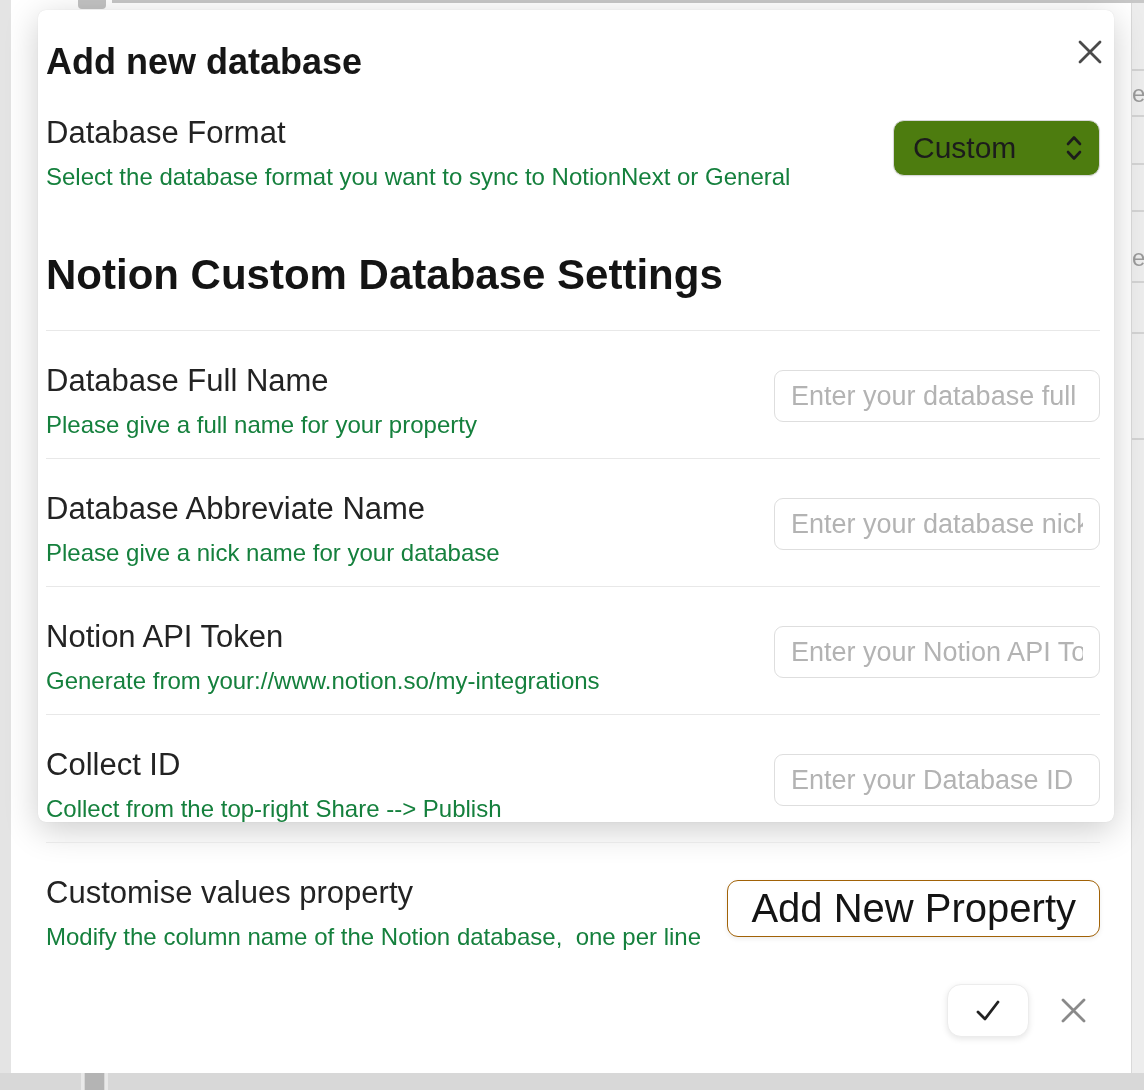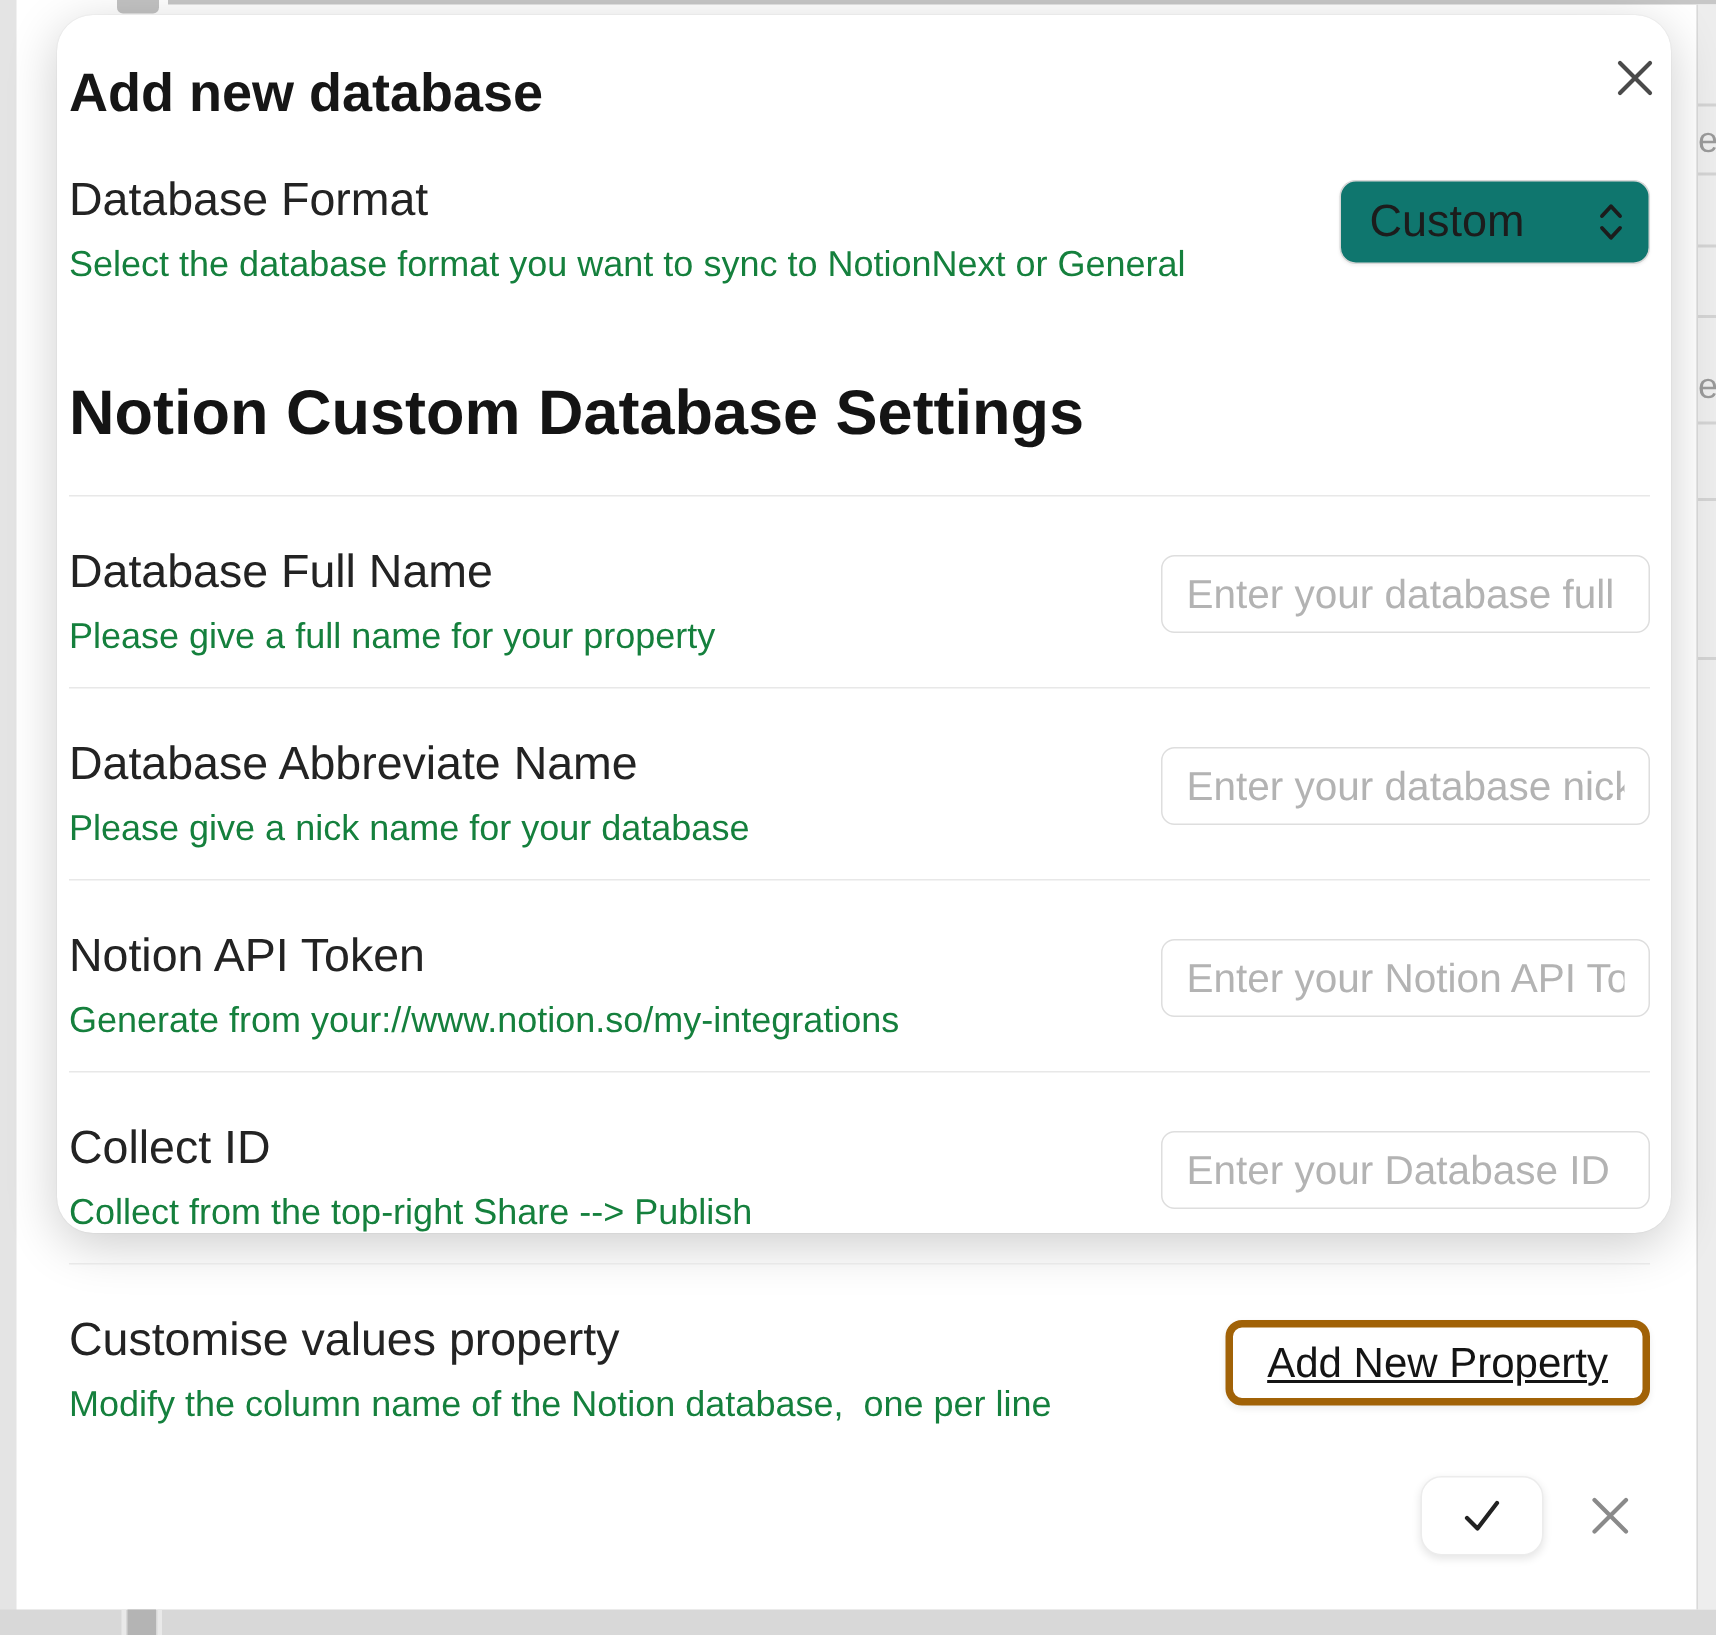--- a/index.html
+++ b/index.html
@@ -18,60 +18,59 @@
     background:#ededed;border-left:1px solid #d9d9d9;overflow:hidden;
   }
   .strip-line{position:absolute;left:0;width:13px;height:2px;background:#d3d3d3;}
   .strip-frag{position:absolute;left:0;width:30px;color:#9a9a9a;font-size:24px;line-height:26px;overflow:hidden;}
   .bg-bottom-bar{position:absolute;left:0;bottom:0;width:1144px;height:17px;background:#d8d8d8;}
   .bar-thumb{position:absolute;left:85px;top:0;width:19px;height:17px;background:#b4b4b4;}
   .bar-gap{position:absolute;top:0;width:3px;height:17px;background:#e9e9e9;}
   
   .modal{
     position:absolute;left:38px;top:10px;width:1076px;height:812px;
-    background:#ffffff;border-radius:24px;box-sizing:border-box;
+    background:#ffffff;border-radius:8px;box-sizing:border-box;
     box-shadow:0 8px 34px rgba(0,0,0,0.20), 0 0 1px rgba(0,0,0,0.12);
     padding:26px 14px 0 8px;
   }
   .close-btn{
     position:absolute;top:26px;right:8px;width:32px;height:32px;
     display:flex;align-items:center;justify-content:center;cursor:pointer;
     background:none;border:none;padding:0;
   }
   h1.modal-title{margin:0 0 28px 0;font-size:36px;line-height:52px;font-weight:700;color:#161616;}
   h2.section-title{margin:58px 0 30px 0;font-size:42px;line-height:50px;font-weight:700;color:#141414;}
   .row{display:flex;justify-content:space-between;align-items:flex-start;}
   .row-text{min-width:0;}
   .field-label{font-size:31px;line-height:34px;color:#232323;}
   .field-desc{margin-top:12px;font-size:24px;line-height:30px;color:#15803d;white-space:pre;}
   .field-row{border-top:1px solid #e8e8e8;padding:33px 0 18px 0;}
   
   .select-box{
     margin-top:4px;width:207px;height:56px;box-sizing:border-box;
-    border:1px solid #d7d7d7;border-radius:11px;background:#0f766e;
+    border:1px solid #d7d7d7;border-radius:11px;background:#4d7c0f;
     display:flex;align-items:center;padding:0 16px 0 19px;
     box-shadow:0 1px 2px rgba(0,0,0,0.05);cursor:pointer;
   }
   .select-value{font-size:30px;color:#1c1c1c;flex:1;}
   
   .text-input{
     margin-top:6px;width:326px;height:52px;box-sizing:border-box;
     border:1px solid #dedede;border-radius:9px;background:#fff;
     padding:0 16px;font-size:27px;color:#333;outline:none;
     font-family:"Liberation Sans","DejaVu Sans",sans-serif;
   }
   .text-input::placeholder{color:#b3b3b3;opacity:1;}
   
   .add-btn{
     margin-top:4px;height:57px;box-sizing:border-box;
-    border:5px solid #a16207;border-radius:11px;background:#fff;
-    padding:0 23px;font-size:28px;color:#141414;cursor:pointer;
+    border:1px solid #a16207;border-radius:11px;background:#fff;
+    padding:0 23px;font-size:40px;color:#141414;cursor:pointer;
     box-shadow:0 2px 5px rgba(0,0,0,0.07);
     font-family:"Liberation Sans","DejaVu Sans",sans-serif;
-    text-decoration:underline;
   }
   .footer{display:flex;justify-content:flex-end;align-items:center;margin-top:14px;padding-right:12px;}
   .confirm-btn{
     width:82px;height:53px;box-sizing:border-box;border:1px solid #ececec;border-radius:14px;
     background:#fff;display:flex;align-items:center;justify-content:center;cursor:pointer;
     box-shadow:0 2px 6px rgba(0,0,0,0.10);padding:0;
   }
   .cancel-icon-btn{
     margin-left:29px;width:30px;height:30px;background:none;border:none;padding:0;
     display:flex;align-items:center;justify-content:center;cursor:pointer;

